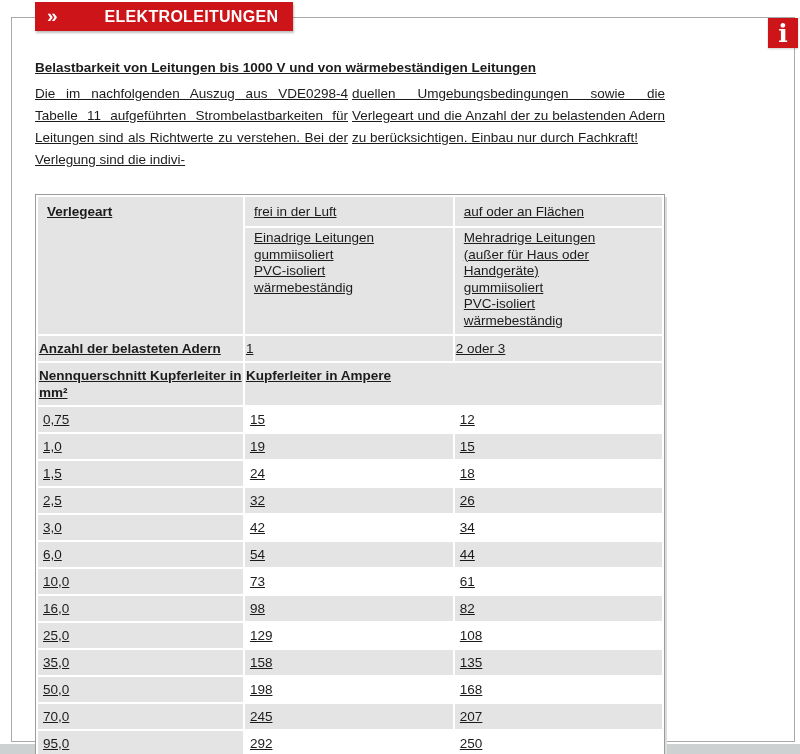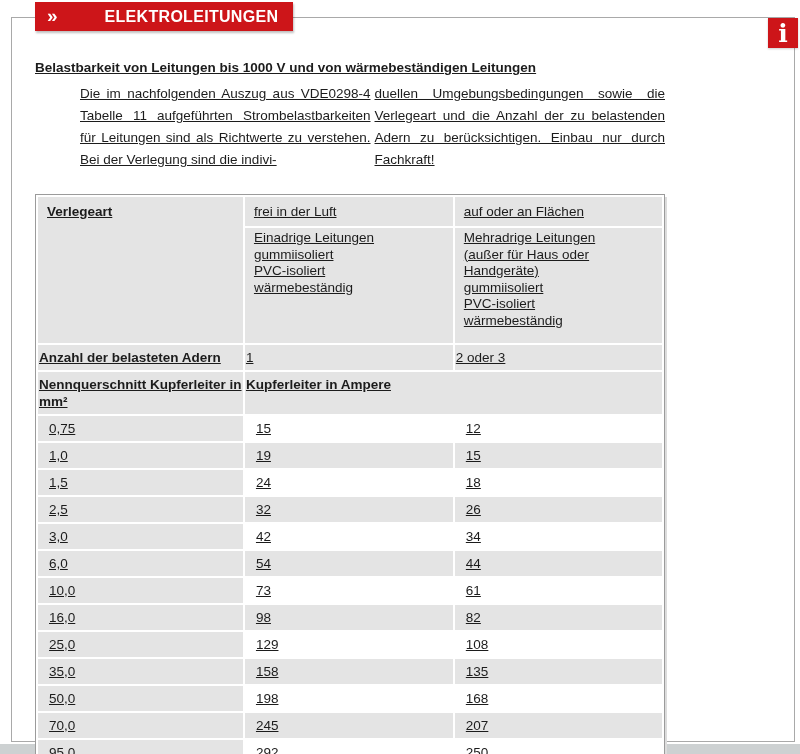--- a/index.html
+++ b/index.html
@@ -69,21 +69,20 @@
     font-weight: bold;
     font-size: 13.5px;
     margin-bottom: 8px;
   }
   .intro-cols {
     display: flex;
     gap: 4px;
     font-size: 13.5px;
     line-height: 22px;
     text-align: justify;
-    margin-left: 45px;
   }
   .intro-col { flex: 1; }
   .table-wrap {
     margin-top: 23px;
     border: 1px solid #9b9b9b;
     box-shadow: 2px 3px 0 #dcdcdc;
     background: #22c55e;
   }
   table.load-table {
     width: 100%;
@@ -94,24 +93,24 @@
   }
   table.load-table td {
     background: #e4e4e4;
     vertical-align: top;
     padding: 4px 1px;
     line-height: 17px;
   }
   td.cell-white { background: #ffffff; }
   td.bold { font-weight: bold; }
   tr.hdr-row td { padding: 6px 9px; }
-  tr.sub-row td { padding: 2px 9px 14px 9px; line-height: 16.5px; }
+  tr.sub-row td { padding: 2px 9px 5px 9px; line-height: 16.5px; }
   tbody.data tr:nth-child(odd) td.val { background: #ffffff; }
   tbody.data tr:nth-child(even) td.val { background: #e4e4e4; }
-  tbody.data td { padding: 4px 11px; line-height: 17px; }
+  tbody.data td { padding: 4px 5px; line-height: 17px; }
   .footer-bar {
     position: absolute;
     left: 0; top: 744px;
     width: 800px; height: 10px;
     background: #cdd1d2;
   }
 </style>
 </head>
 <body>
 

